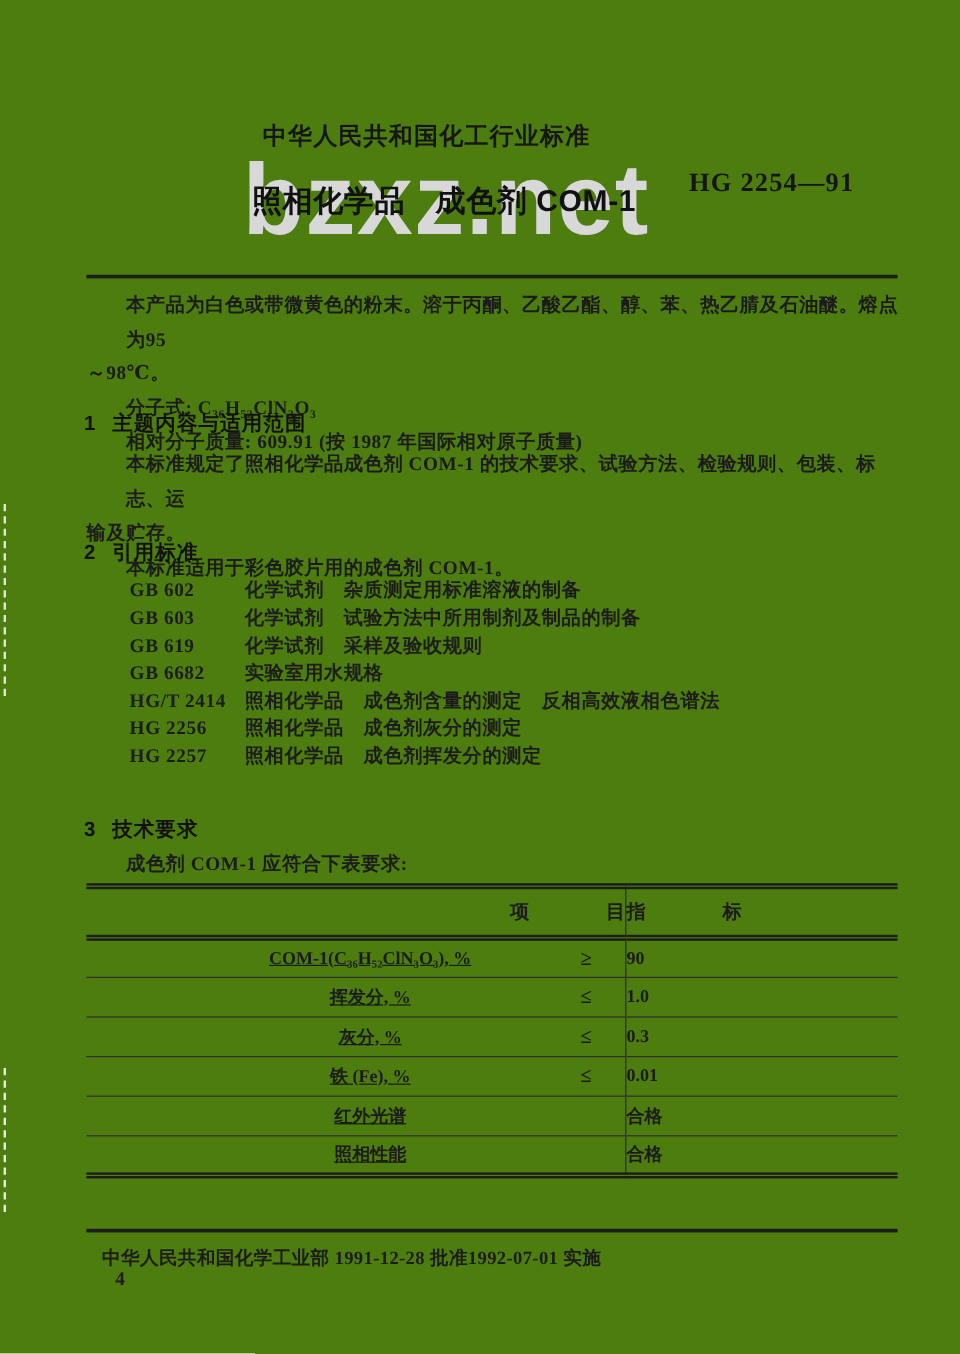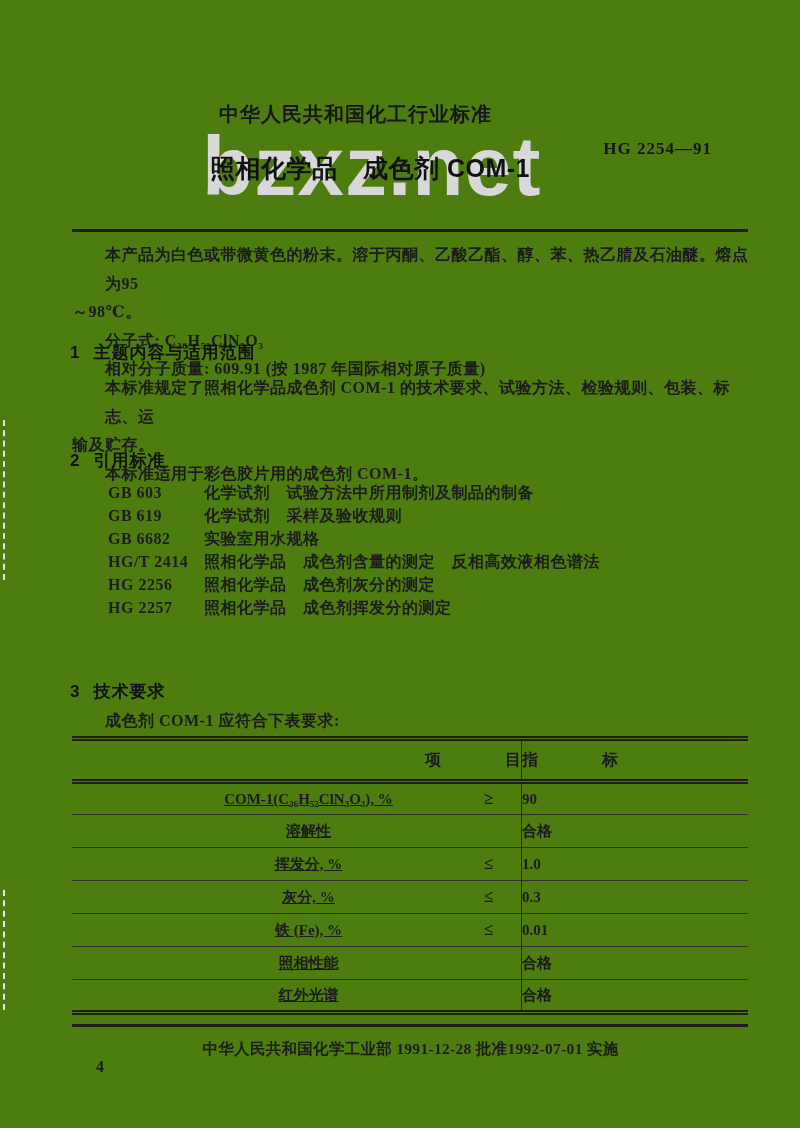--- a/index.html
+++ b/index.html
@@ -15,21 +15,21 @@
     font-weight:bold;font-size:84px;line-height:1;
     color:#d8d8d8;letter-spacing:1px;user-select:none;
   }
   .category{
     position:absolute;left:219px;top:102px;z-index:1;
     font-family:"Liberation Sans","DejaVu Sans",sans-serif;
     font-weight:bold;font-size:20px;line-height:1.2;letter-spacing:1px;color:#161616;text-align:right;
   }
   .std-code{
     position:absolute;top:139px;right:88px;z-index:1;
-    font-weight:bold;font-size:17px;letter-spacing:1px;color:#151515;
+    font-weight:bold;font-size:22px;letter-spacing:1px;color:#151515;
   }
   .doc-title{
     position:absolute;left:210px;top:153px;z-index:1;margin:0;
     font-family:"Liberation Sans","DejaVu Sans",sans-serif;
     font-weight:bold;font-size:25px;line-height:1.25;letter-spacing:.5px;color:#111;
   }
   .rule{position:absolute;left:72px;width:676px;height:0;}
   .rule-top{top:229px;border-top:3px solid #1d1d1d;}
   .rule-footer{top:1024px;border-top:3px solid #1d1d1d;}
   
@@ -67,21 +67,21 @@
   td.cell-item{position:relative;padding-left:24px;text-align:center;text-decoration:underline;}
   .relation{
     position:absolute;right:28px;top:50%;transform:translateY(-50%);
     font-size:17px;font-weight:600;
   }
   td.cell-val,th.cell-val{text-align:left;}
   th.cell-item{text-align:right;}
   
   .footer{
     position:absolute;top:1038px;left:85px;width:651px;z-index:1;
-    display:flex;justify-content:center;
+    display:flex;justify-content:flex-start;
     font-size:15.5px;font-weight:600;line-height:1.4;letter-spacing:.3px;
   }
   .page-num{position:absolute;left:96px;top:1058px;font-size:16px;font-weight:600;z-index:1;}
   
   .edge-a{position:absolute;left:3px;top:420px;height:160px;border-left:2px dashed #e4e2df;}
   .edge-b{position:absolute;left:3px;top:890px;height:120px;border-left:2px dashed #eae8e4;}
 </style>
 </head>
 <body>
 
@@ -109,20 +109,21 @@
   <div class="bodyblock s1-body bodytext">
     <div class="ind">本标准规定了照相化学品成色剂 COM-1 的技术要求、试验方法、检验规则、包装、标志、运</div>
     <div>输及贮存。</div>
     <div class="ind">本标准适用于彩色胶片用的成色剂 COM-1。</div>
   </div>
 
   <div class="sec-head s2-head">
     <span class="num">2</span><span>引用标准</span>
   </div>
   <div class="bodyblock refs">
+    <div class="ref-line"><span class="ref-code">GB 602</span><span>化学试剂　杂质测定用标准溶液的制备</span></div>
     <div class="ref-line"><span class="ref-code">GB 603</span><span>化学试剂　试验方法中所用制剂及制品的制备</span></div>
     <div class="ref-line"><span class="ref-code">GB 619</span><span>化学试剂　采样及验收规则</span></div>
     <div class="ref-line"><span class="ref-code">GB 6682</span><span>实验室用水规格</span></div>
     <div class="ref-line"><span class="ref-code">HG/T 2414</span><span>照相化学品　成色剂含量的测定　反相高效液相色谱法</span></div>
     <div class="ref-line"><span class="ref-code">HG 2256</span><span>照相化学品　成色剂灰分的测定</span></div>
     <div class="ref-line"><span class="ref-code">HG 2257</span><span>照相化学品　成色剂挥发分的测定</span></div>
   </div>
 
   <div class="sec-head s3-head">
     <span class="num">3</span><span>技术要求</span>
@@ -137,41 +138,37 @@
         <th class="col-item cell-item">项　　　　目</th>
         <th class="cell-val">指　　　　标</th>
       </tr>
     </thead>
     <tbody>
       <tr>
         <td class="col-item cell-item"><span>COM-1(C₃₆H₅₂ClN₃O₃), %</span><span class="relation">≥</span></td>
         <td class="cell-val">90</td>
       </tr>
       <tr>
-        <td class="col-item cell-item"><span>溶解性</span><span class="relation"></span></td>
-        <td class="cell-val">合格</td>
-      </tr>
-      <tr>
         <td class="col-item cell-item"><span>挥发分, %</span><span class="relation">≤</span></td>
         <td class="cell-val">1.0</td>
       </tr>
       <tr>
         <td class="col-item cell-item"><span>灰分, %</span><span class="relation">≤</span></td>
         <td class="cell-val">0.3</td>
       </tr>
       <tr>
         <td class="col-item cell-item"><span>铁 (Fe), %</span><span class="relation">≤</span></td>
         <td class="cell-val">0.01</td>
       </tr>
       <tr>
-        <td class="col-item cell-item"><span>照相性能</span><span class="relation"></span></td>
+        <td class="col-item cell-item"><span>红外光谱</span><span class="relation"></span></td>
         <td class="cell-val">合格</td>
       </tr>
       <tr>
-        <td class="col-item cell-item"><span>红外光谱</span><span class="relation"></span></td>
+        <td class="col-item cell-item"><span>照相性能</span><span class="relation"></span></td>
         <td class="cell-val">合格</td>
       </tr>
     </tbody>
   </table>
 
   <div class="rule rule-footer"></div>
   <div class="footer">
     <span>中华人民共和国化学工业部 1991-12-28 批准</span>
     <span>1992-07-01 实施</span>
   </div>

